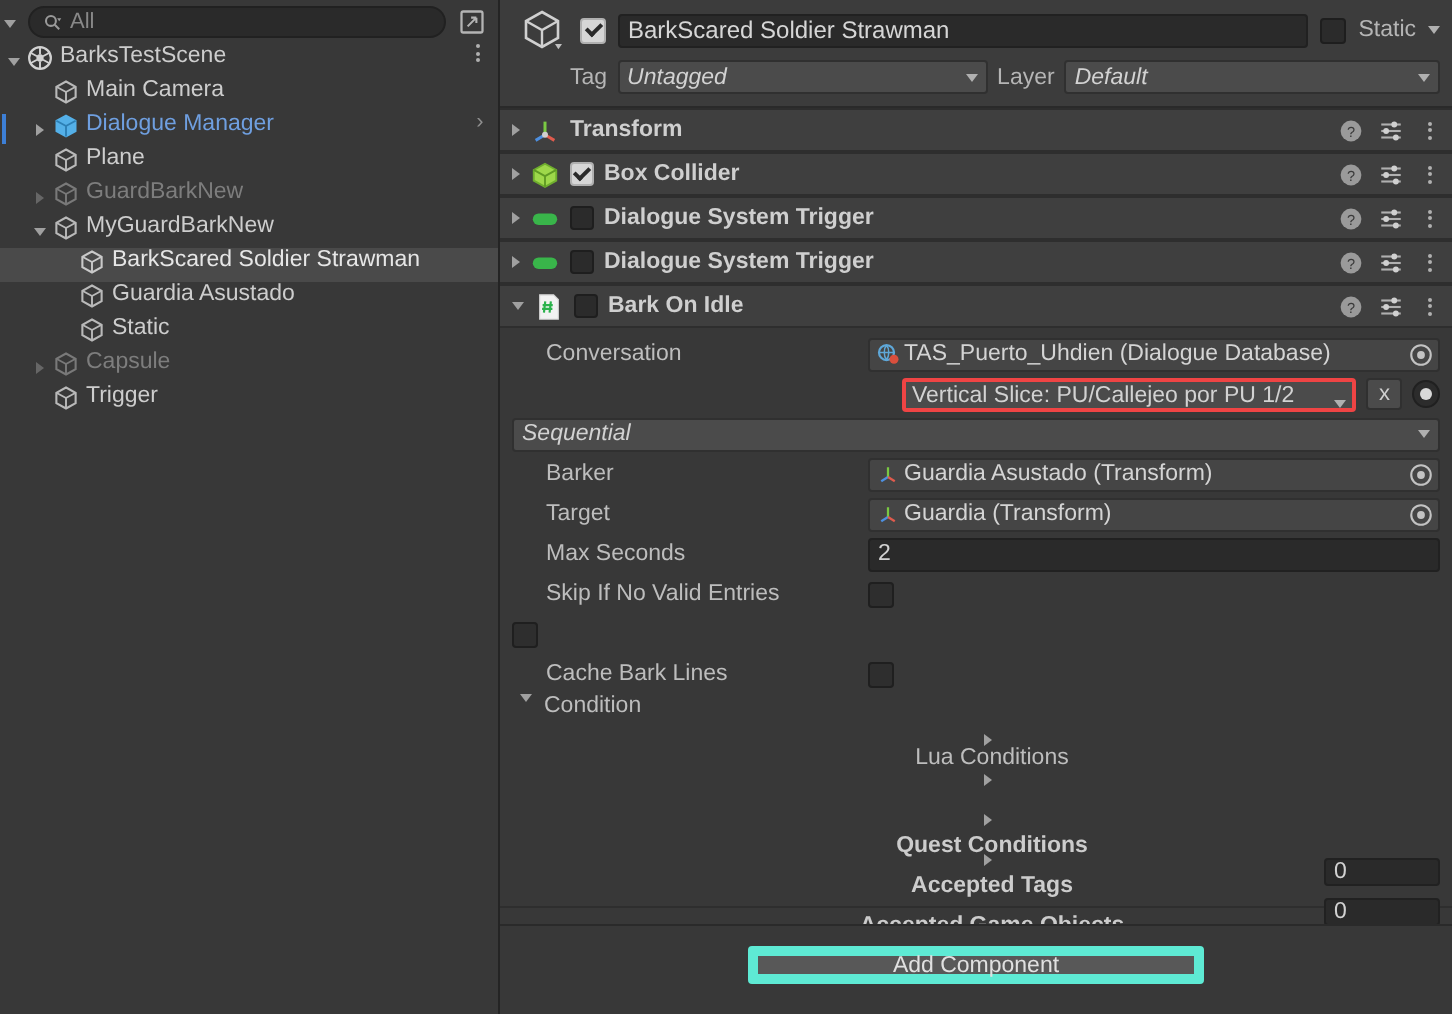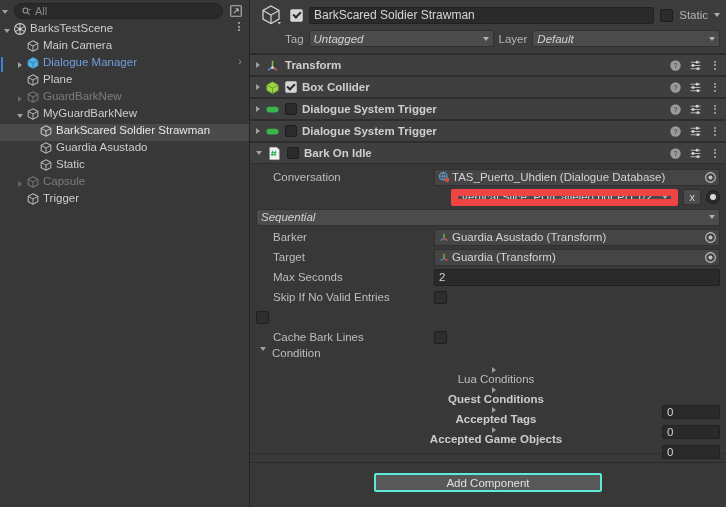--- a/index.html
+++ b/index.html
@@ -172,58 +172,58 @@
     display: flex; align-items: center; padding: 0 4px;
     font-size: 11.5px; color: #d2d2d2;
   }
   .pcb {
     width: 13px; height: 13px; background: #2e2e2e;
     border: 1px solid #1f1f1f; border-radius: 2px;
   }
   .conv-row2 { height: 20px; display: flex; align-items: center; }
   .conv-pop {
     width: 230px; height: 17px; background: #4b4b4b;
-    border: 7px solid #ef4444; border-radius: 2px;
-    display: flex; align-items: center; padding: 0 3px;
+    border: 2px solid #ef4444; border-radius: 2px;
+    display: flex; align-items: flex-end; padding: 0 3px;
     font-size: 11.5px; color: #d2d2d2; overflow: hidden; white-space: nowrap;
   }
   .x-btn {
     width: 18px; height: 16px; margin-left: 5px; background: #4b4b4b;
     border: 1px solid #303030; border-radius: 2px;
     display: flex; align-items: center; justify-content: center;
     font-size: 11px; color: #d0d0d0;
   }
   .rad {
     width: 14px; height: 14px; margin-left: 5px; border-radius: 50%;
     background: #2c2c2c; border: 1px solid #202020;
     display: flex; align-items: center; justify-content: center;
   }
   .rad::after { content: ""; width: 6px; height: 6px; border-radius: 50%; background: #d8d8d8; }
 
   .fold-row { height: 20px; display: flex; align-items: flex-start; }
   .fold-tw { width: 16px; flex: none; display: flex; align-items: center; padding-left: 4px; }
   .sub-row { height: 20px; display: flex; align-items: center; padding-left: 16px; flex-direction: column; }
   .sub-name { font-size: 11.5px; color: #bdbdbd; white-space: nowrap; }
-  .sub-name.bold { font-weight: bold; color: #cccccc; }
+  .sub-name.bold { font-weight: bold; color: #cccccc; margin-top: 24px; }
   .cnt {
     margin-left: auto; width: 58px; height: 17px; background: #2a2a2a;
     border: 1px solid #212121; border-radius: 2px;
     display: flex; align-items: center; padding: 0 4px;
     font-size: 11.5px; color: #d2d2d2;
   }
 
   .addcomp-zone {
     position: absolute; left: 0; right: 0; bottom: 0;
     height: 45px; background: #383838; border-top: 1px solid #2a2a2a;
     display: flex; align-items: flex-start; justify-content: center;
     padding-top: 10px;
   }
   .addcomp {
     width: 228px; height: 19px; background: #585858;
-    border: 2px solid #5eead4; border-radius: 2px;
+    border: 5px solid #5eead4; border-radius: 2px;
     display: flex; align-items: center; justify-content: center;
     font-size: 11.5px; color: #e0e0e0;
   }
 </style>
 </head>
 <body>
 
 <div class="app">
 
   <div class="hierarchy">

